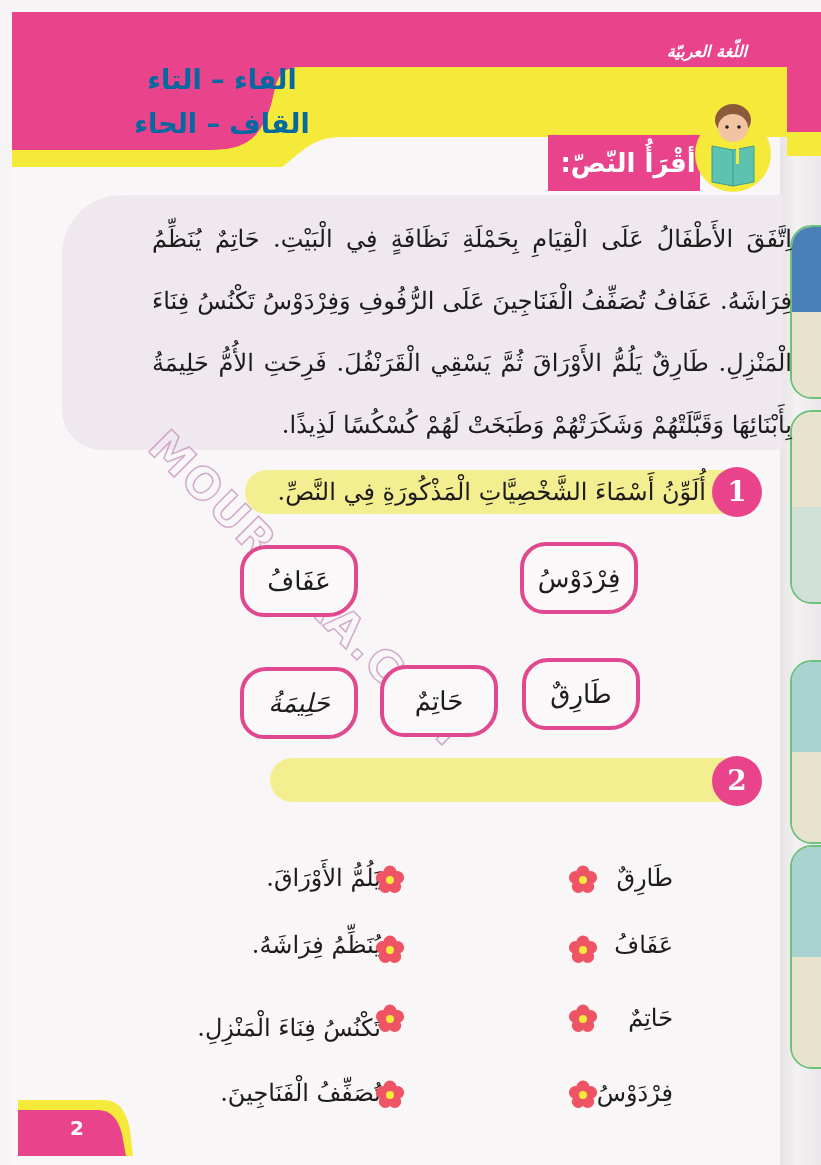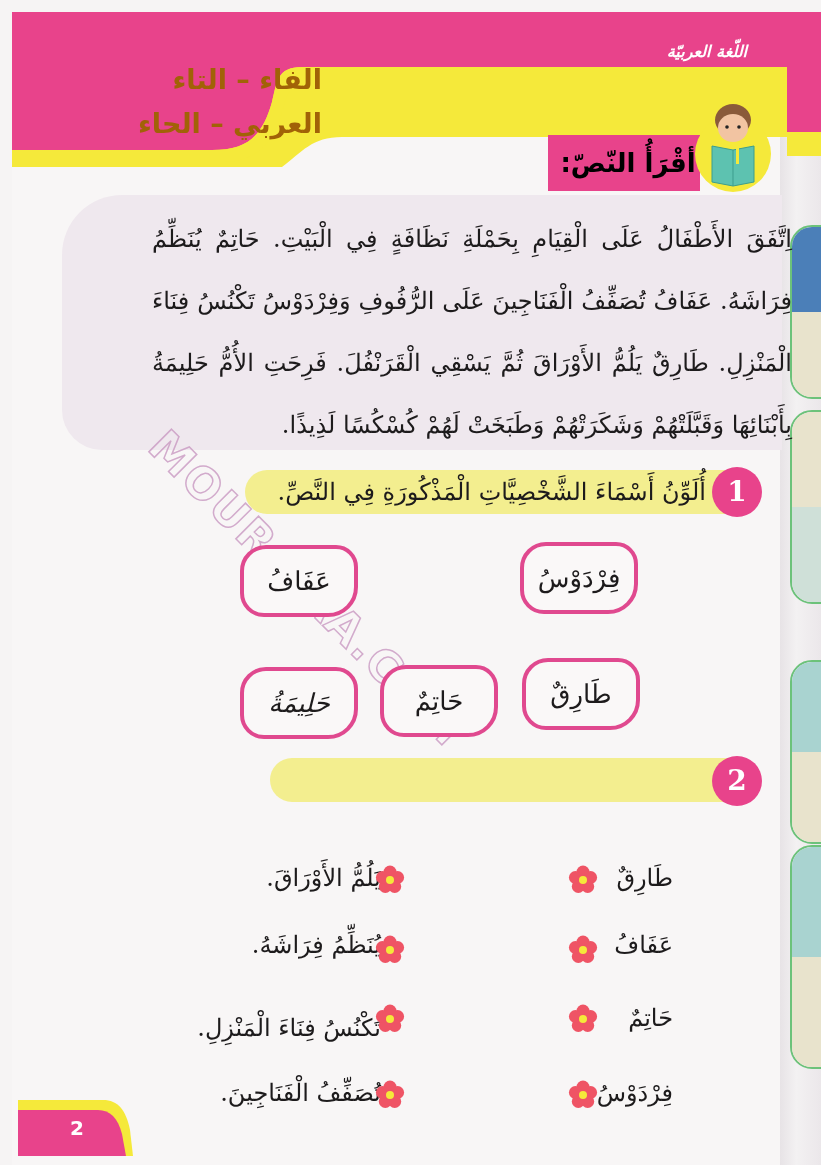--- a/index.html
+++ b/index.html
@@ -17,26 +17,26 @@
   .gutter-pink { position: absolute; left: 787px; top: 12px; width: 34px; height: 120px; background: #e8438b; }
   .gutter-yellow { position: absolute; left: 787px; top: 132px; width: 34px; height: 24px; background: #f5e93a; }
   .gutter-pic { position: absolute; left: 790px; width: 40px; border: 2px solid #6cc27a; border-radius: 22px 0 0 22px; overflow: hidden; }
   .gutter-pic .a { height: 50%; background: #4b7fb8; }
   .gutter-pic .b { height: 50%; background: #e8e3cc; }
 
   
   .header { position: absolute; left: 12px; top: 12px; width: 775px; height: 160px; }
   .header svg { position: absolute; left: 0; top: 0; }
   .subject { position: absolute; right: 40px; top: 30px; color: #fff; font-weight: bold; font-size: 16px; font-style: italic; }
-  .lesson-title { position: absolute; left: 110px; top: 46px; width: 200px; color: #a16207;
+  .lesson-title { position: absolute; left: 110px; top: 46px; width: 200px; text-align: center; color: #0369a1;
     font-weight: bold; font-size: 27px; line-height: 44px; }
 
   
   .read-badge { position: absolute; left: 548px; top: 135px; width: 152px; height: 56px; background: #e8438b;
-    color: #000000; font-weight: bold; font-size: 26px; line-height: 56px; text-align: center; padding-left: 8px; box-sizing: border-box; }
+    color: #ffffff; font-weight: bold; font-size: 26px; line-height: 56px; text-align: center; padding-left: 8px; box-sizing: border-box; }
   .reader-icon { position: absolute; left: 692px; top: 98px; width: 82px; height: 96px; }
 
   
   .passage { position: absolute; left: 62px; top: 195px; width: 720px; height: 255px;
     background: #efe8ee; border-radius: 60px 0 0 40px; }
   .passage-text { position: absolute; left: 120px; top: 208px; width: 640px;
     font-family: "DejaVu Serif", serif; font-size: 24px; line-height: 62px; text-align: justify; text-align-last: right; margin-left: 32px; }
 
   
   .watermark { position: absolute; left: 175px; top: 420px; transform: rotate(45deg); transform-origin: left top;
@@ -89,21 +89,21 @@
 
   <div class="header">
     <svg width="775" height="160" viewBox="0 0 775 160">
       <path d="M0 0 H775 V125 H330 C300 125 290 140 270 155 L0 155 Z" fill="#f5e93a"></path>
       <path d="M0 0 H775 V55 H290 C265 55 265 70 260 90 C250 125 235 138 200 138 H0 Z" fill="#e8438b"></path>
       <path d="M775 55 V70 H300 C275 70 275 85 270 100 C262 130 245 150 210 150 H0 V138 H200 C235 138 250 125 260 90 C265 70 265 55 290 55 Z" fill="#f5e93a"></path>
     </svg>
     <div class="subject">اللّغة العربيّة</div>
     <div class="lesson-title">
       <div>الفاء – التاء</div>
-      <div>العربي – الحاء</div>
+      <div>القاف – الحاء</div>
     </div>
   </div>
 
   <div class="read-badge">أقْرَأُ النّصّ:</div>
   <svg class="reader-icon" viewBox="0 0 82 96">
     <circle cx="41" cy="56" r="38" fill="#f5e93a"></circle>
     <ellipse cx="41" cy="22" rx="18" ry="16" fill="#8a5a3a"></ellipse>
     <ellipse cx="41" cy="30" rx="15" ry="14" fill="#f2c4a2"></ellipse>
     <circle cx="35" cy="29" r="1.8" fill="#222"></circle>
       <circle cx="47" cy="29" r="1.8" fill="#222"></circle>

